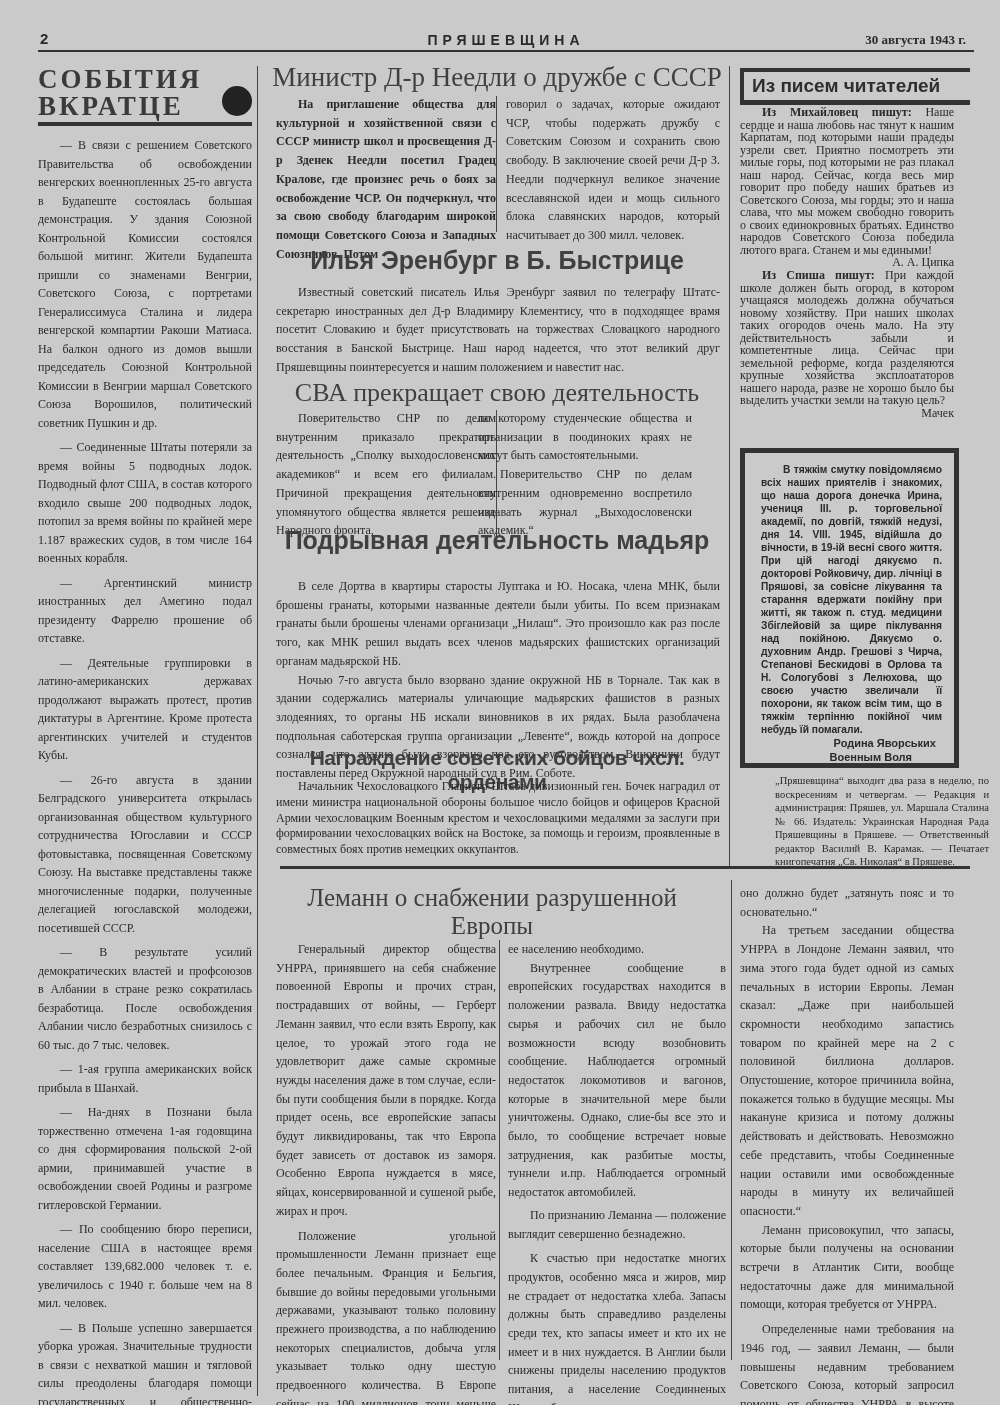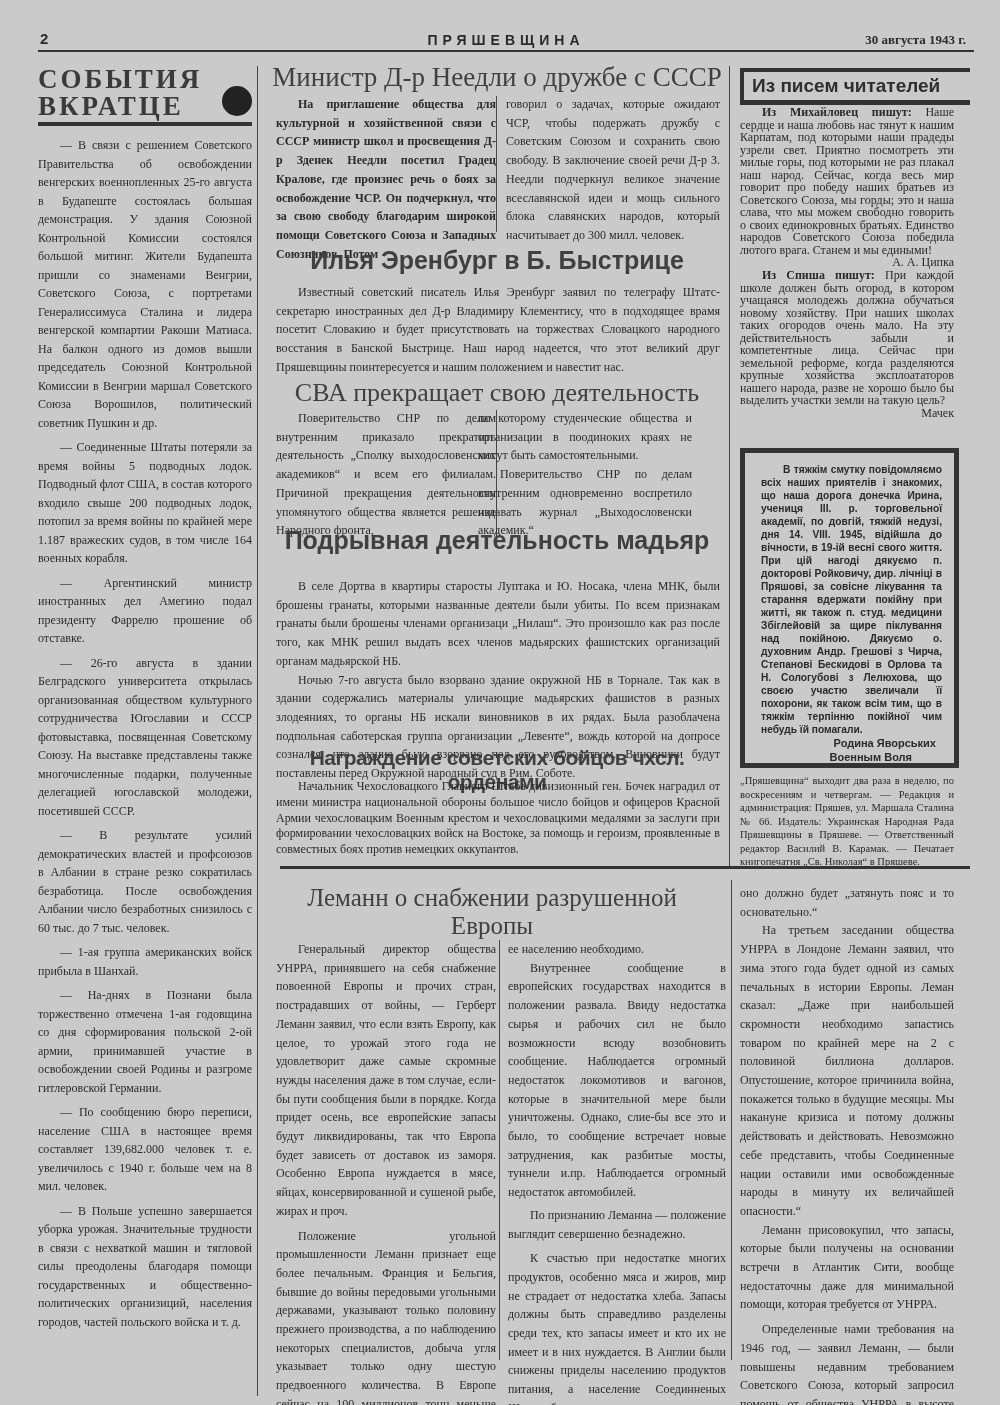--- a/index.html
+++ b/index.html
@@ -18,21 +18,21 @@
   .brief-title{font:bold 27px "Liberation Serif",serif;letter-spacing:3px;line-height:27px;color:#3a3a3a;}
   .dot{position:absolute;width:30px;height:30px;border-radius:50%;background:#222;}
   h2{margin:0;font-weight:normal;text-align:center;color:#404040;}
   .h-serif{font:28px "Liberation Serif",serif;}
   .h-sans{font:bold 25px "Liberation Sans",sans-serif;}
   .h-sans-cond{font:bold 21px "Liberation Sans",sans-serif;letter-spacing:-0.5px;}
   .letters-box{position:absolute;border:4px solid #333;border-bottom-width:5px;}
   .obit{position:absolute;border:5px solid #333;padding:10px 12px 6px 16px;}
   .obit p{font-family:"Liberation Sans",sans-serif;font-weight:bold;font-size:11px;line-height:18.7px;}
   .sig{text-align:right;}
-  .imprint{font-size:10.5px;line-height:13.5px;text-align:justify;}
+  .imprint{font-size:10.5px;line-height:13.5px;text-align:justify;margin-left:35px;}
 </style>
 </head>
 <body>
 
 <div class="page">
 
   <div class="hdr">
     <span class="pn">2</span>
     <span class="ttl">ПРЯШЕВЩИНА</span>
     <span class="dt">30 августа 1943 г.</span>
@@ -42,20 +42,21 @@
     <div style="position:relative;height:52px;">
       <div class="brief-title">СОБЫТИЯ</div>
       <div class="brief-title">ВКРАТЦЕ</div>
       <div class="dot" style="left:184px;top:20px;"></div>
     </div>
     <div class="hr" style="position:relative;width:214px;height:4px;margin-top:4px;background:#333;"></div>
     <div id="briefs-list" style="margin-top:10px;">
         <p class="txt ind" style="font-size: 12px; line-height: 18.5px; margin-bottom: 6px;">— В связи с решением Советского Правительства об освобождении венгерских военнопленных 25-го августа в Будапеште состоялась большая демонстрация. У здания Союзной Контрольной Комиссии состоялся большой митинг. Жители Будапешта пришли со знаменами Венгрии, Советского Союза, с портретами Генералиссимуса Сталина и лидера венгерской компартии Ракоши Матиаса. На балкон одного из домов вышли председатель Союзной Контрольной Комиссии в Венгрии маршал Советского Союза Ворошилов, политический советник Пушкин и др.</p>
         <p class="txt ind" style="font-size: 12px; line-height: 18.5px; margin-bottom: 6px;">— Соединенные Штаты потеряли за время войны 5 подводных лодок. Подводный флот США, в состав которого входило свыше 200 подводных лодок, потопил за время войны по крайней мере 1.187 вражеских судов, в том числе 164 военных корабля.</p>
         <p class="txt ind" style="font-size: 12px; line-height: 18.5px; margin-bottom: 6px;">— Аргентинский министр иностранных дел Амегино подал президенту Фаррелю прошение об отставке.</p>
+        <p class="txt ind" style="font-size: 12px; line-height: 18.5px; margin-bottom: 6px;">— Деятельные группировки в латино-американских державах продолжают выражать протест, против диктатуры в Аргентине. Кроме протеста аргентинских учителей и студентов Кубы.</p>
         <p class="txt ind" style="font-size: 12px; line-height: 18.5px; margin-bottom: 6px;">— 26-го августа в здании Белградского университета открылась организованная обществом культурного сотрудничества Югославии и СССР фотовыставка, посвященная Советскому Союзу. На выставке представлены также многочисленные подарки, полученные делегацией югославской молодежи, посетившей СССР.</p>
         <p class="txt ind" style="font-size: 12px; line-height: 18.5px; margin-bottom: 6px;">— В результате усилий демократических властей и профсоюзов в Албании в стране резко сократилась безработица. После освобождения Албании число безработных снизилось с 60 тыс. до 7 тыс. человек.</p>
         <p class="txt ind" style="font-size: 12px; line-height: 18.5px; margin-bottom: 6px;">— 1-ая группа американских войск прибыла в Шанхай.</p>
         <p class="txt ind" style="font-size: 12px; line-height: 18.5px; margin-bottom: 6px;">— На-днях в Познани была торжественно отмечена 1-ая годовщина со дня сформирования польской 2-ой армии, принимавшей участие в освобождении своей Родины и разгроме гитлеровской Германии.</p>
         <p class="txt ind" style="font-size: 12px; line-height: 18.5px; margin-bottom: 6px;">— По сообщению бюро переписи, население США в настоящее время составляет 139,682.000 человек т. е. увеличилось с 1940 г. больше чем на 8 мил. человек.</p>
         <p class="txt ind" style="font-size: 12px; line-height: 18.5px; margin-bottom: 6px;">— В Польше успешно завершается уборка урожая. Значительные трудности в связи с нехваткой машин и тягловой силы преодолены благодаря помощи государственных и общественно-политических организиций, населения городов, частей польского войска и т. д.</p>
       </div>
   </div>
 
   <div class="vr" style="left:257px;top:66px;height:1330px;"></div>

